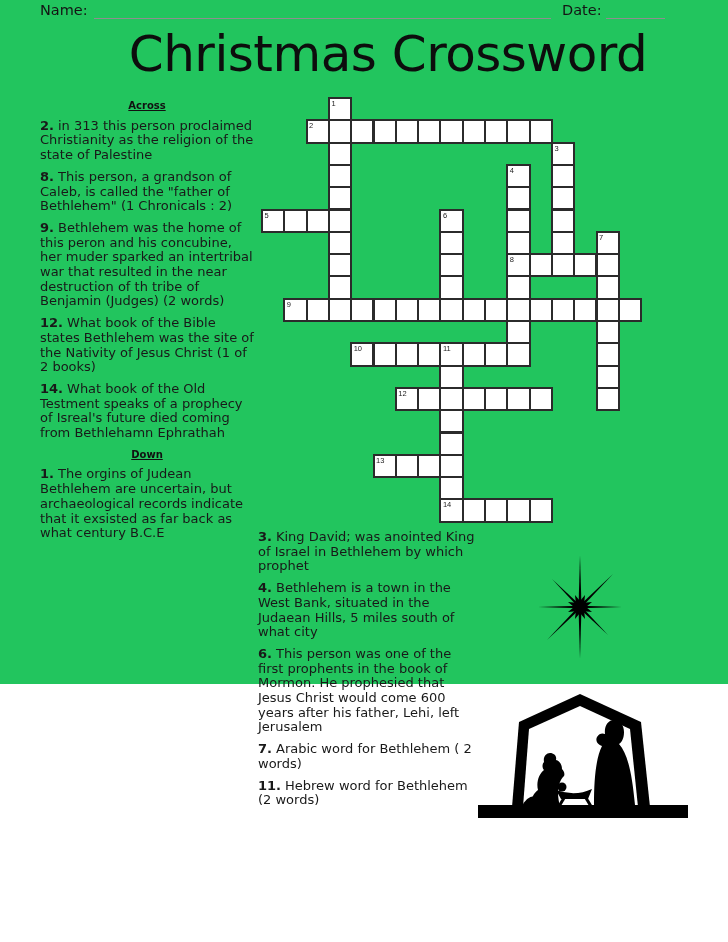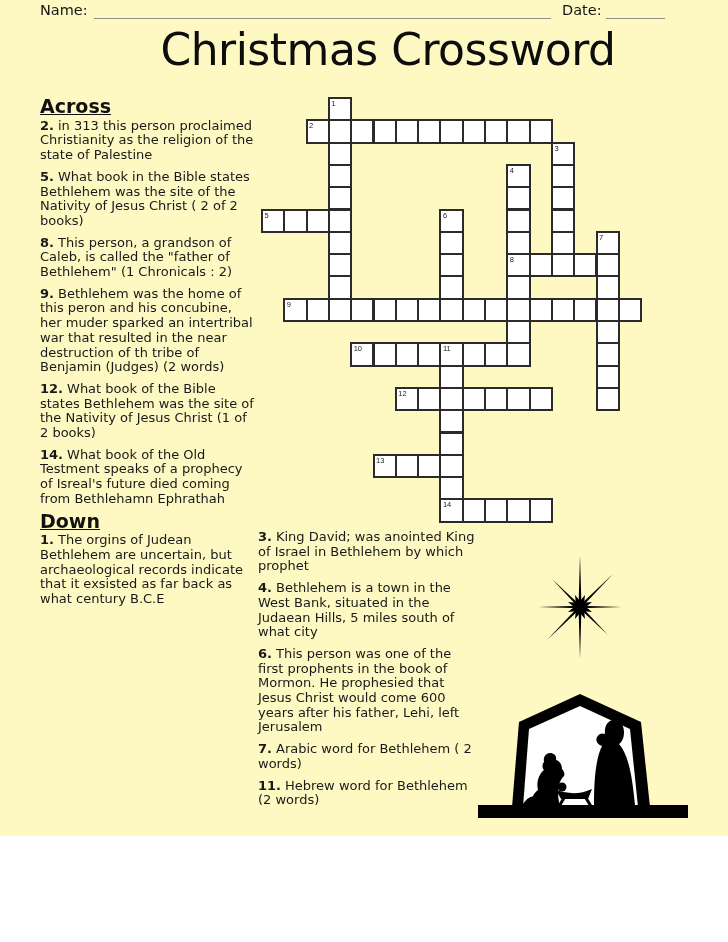--- a/index.html
+++ b/index.html
@@ -1,43 +1,43 @@
 <!DOCTYPE html>
 <html><head>
 <meta charset="utf-8">
 <style>
   html, body { margin:0; padding:0; }
   body {
     width:728px; height:942px; background:#ffffff; overflow:hidden;
     font-family:"DejaVu Sans","Liberation Sans",sans-serif; color:#1c1c1c;
   }
-  .page { position:relative; width:728px; height:836px; background:#fef9c3; }
+  .page { position:relative; width:728px; height:684px; background:#22c55e; }
 
   
   .top-label { position:absolute; top:2px; font-size:14.5px; color:#141414; }
   .blank-line { position:absolute; top:2px; height:16px; border-bottom:1.6px solid #8f8f8f; }
   #name-label { left:40px; }
   #name-line  { left:94px;  width:457px; }
   #date-label { left:562px; }
   #date-line  { left:606px; width:59px; }
 
   
   h1.title {
     position:absolute; top:24px; left:0; right:0; margin:0;
-    text-align:center; font-size:44px; font-weight:normal;
+    text-align:center; font-size:50px; font-weight:normal;
     letter-spacing:-0.5px; color:#0d0d0d; line-height:1.2;padding-left:48px;
   }
 
   
   .clue-col { position:absolute; font-size:13px; line-height:14.7px; color:#191919; }
   #left-col  { left:40px;  top:99px;  width:214px; }
   #right-col { left:258px; top:530px; width:222px; }
   .clue-heading {
-    font-weight:bold; font-size:19px; text-decoration:underline;
-    margin:0 0 5px 0; color:#111;
+    font-weight:bold; font-size:10px; text-decoration:underline;
+    margin:0 0 5px 0; color:#111;text-align:center;
   }
   .clue-heading.down { margin-top:3px; }
   p.clue { margin:0 0 7px 0; }
   .cnum { font-weight:bold; margin-right:4px; }
 
   
   #grid { position:absolute; left:261px; top:97px; }
   .cw-cell {
     position:absolute; width:24.3px; height:24.3px; box-sizing:border-box;
     border:2px solid #2b2b2b; background:#ffffff;
@@ -182,21 +182,20 @@
       <div class="cw-cell" style="left: 156.1px; top: 356.8px;"></div>
       <div class="cw-cell" style="left: 200.7px; top: 401.4px;"></div>
       <div class="cw-cell" style="left: 223px; top: 401.4px;"></div>
       <div class="cw-cell" style="left: 245.3px; top: 401.4px;"></div>
       <div class="cw-cell" style="left: 267.6px; top: 401.4px;"></div>
     </div>
 
   <div id="left-col" class="clue-col">
     <div class="clue-heading">Across</div>
     <p class="clue"><span class="cnum">2.</span><span>in 313 this person proclaimed Christianity as the religion of the state of Palestine</span></p>
-    <p class="clue"><span class="cnum">5.</span><span>What book in the Bible states Bethlehem was the site of the Nativity of Jesus Christ ( 2 of 2 books)</span></p>
     <p class="clue"><span class="cnum">8.</span><span>This person, a grandson of Caleb, is called the "father of Bethlehem" (1 Chronicals : 2)</span></p>
     <p class="clue"><span class="cnum">9.</span><span>Bethlehem was the home of this peron and his concubine, her muder sparked an intertribal war that resulted in the near destruction of th tribe of Benjamin (Judges) (2 words)</span></p>
     <p class="clue"><span class="cnum">12.</span><span>What book of the Bible states Bethlehem was the site of the Nativity of Jesus Christ (1 of 2 books)</span></p>
     <p class="clue"><span class="cnum">14.</span><span>What book of the Old Testment speaks of a prophecy of Isreal's future died coming from Bethlehamn Ephrathah</span></p>
     <div class="clue-heading down">Down</div>
     <p class="clue"><span class="cnum">1.</span><span>The orgins of Judean Bethlehem are uncertain, but archaeological records indicate that it exsisted as far back as what century B.C.E</span></p>
   </div>
 
   <div id="right-col" class="clue-col">
     <p class="clue"><span class="cnum">3.</span><span>King David; was anointed King of Israel in Bethlehem by which prophet</span></p>

